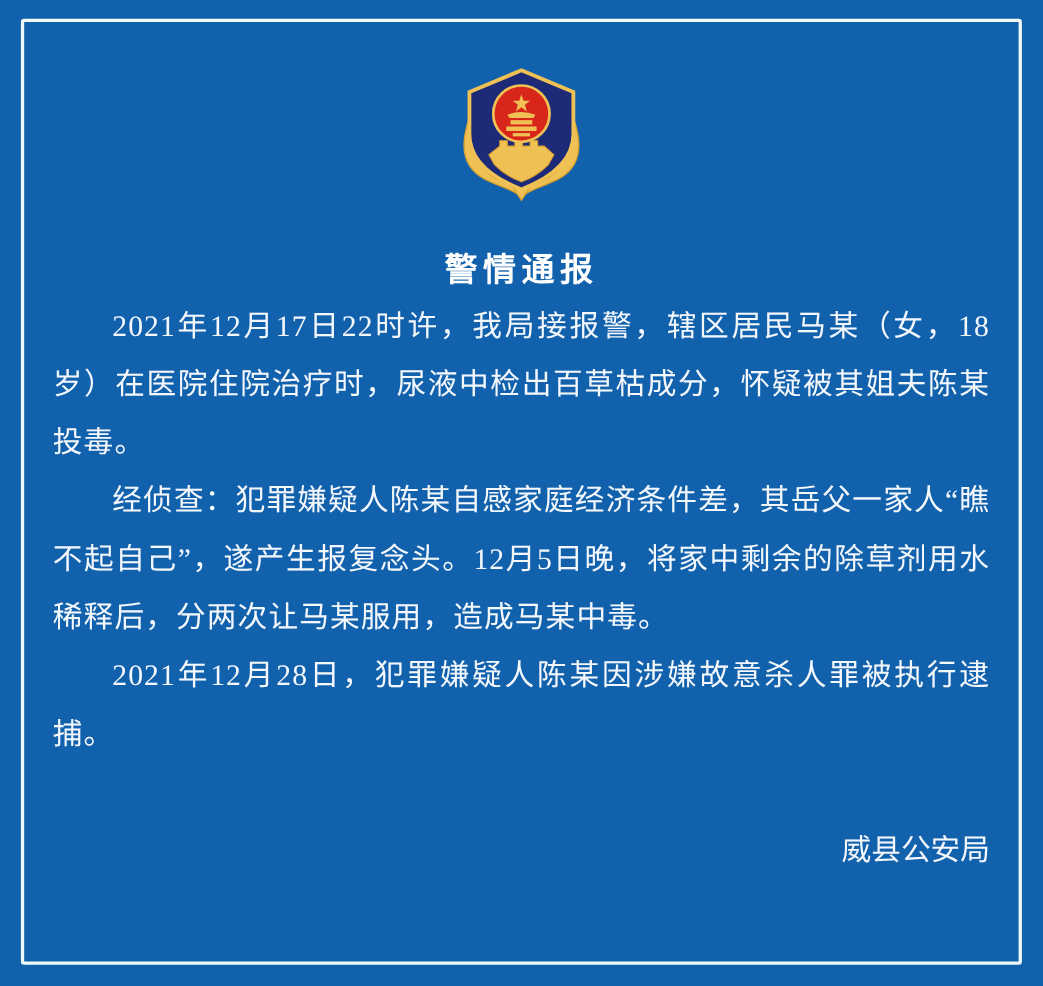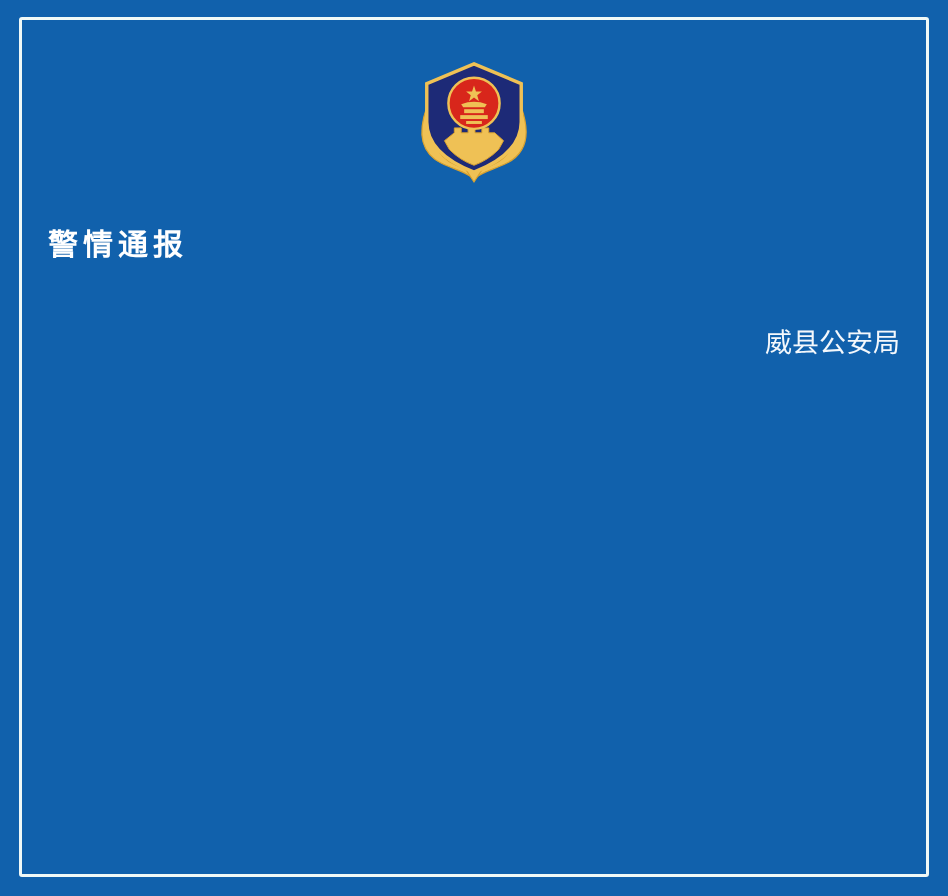--- a/index.html
+++ b/index.html
@@ -37,20 +37,21 @@
     left: 22px; top: 20px; right: 22px; bottom: 22px;
     padding: 0 26px;
   }
   .emblem-wrap {
     margin-top: 40px;
     text-align: center;
     height: 124px;
   }
   .title {
     margin-top: 36px;
+    text-align: center;
     font-family: "Liberation Sans", sans-serif;
     font-weight: bold;
     font-size: 30px;
     letter-spacing: 5px;
     color: #FFFFFF;
   }
   .body-text {
     margin-top: 6px;
     font-size: 27px;
     line-height: 53px;
@@ -102,20 +103,23 @@
           <rect x="53" y="50" width="20" height="4"></rect>
           <path d="M49,56 L77,56 L77,60 L49,60 Z"></path>
           <rect x="55" y="62" width="16" height="3"></rect>
         </g>
       </svg>
     </div>
 
     <div class="title">警情通报</div>
 
     <div class="body-text">
+      <p>2021年12月17日22时许，我局接报警，辖区居民马某（女，18岁）在医院住院治疗时，尿液中检出百草枯成分，怀疑被其姐夫陈某投毒。</p>
+      <p>经侦查：犯罪嫌疑人陈某自感家庭经济条件差，其岳父一家人“瞧不起自己”，遂产生报复念头。12月5日晚，将家中剩余的除草剂用水稀释后，分两次让马某服用，造成马某中毒。</p>
+      <p>2021年12月28日，犯罪嫌疑人陈某因涉嫌故意杀人罪被执行逮捕。</p>
     </div>
 
     <div class="sign-block">
       <div>威县公安局</div>
 
     </div>
 
   </div>
 </div>
 

